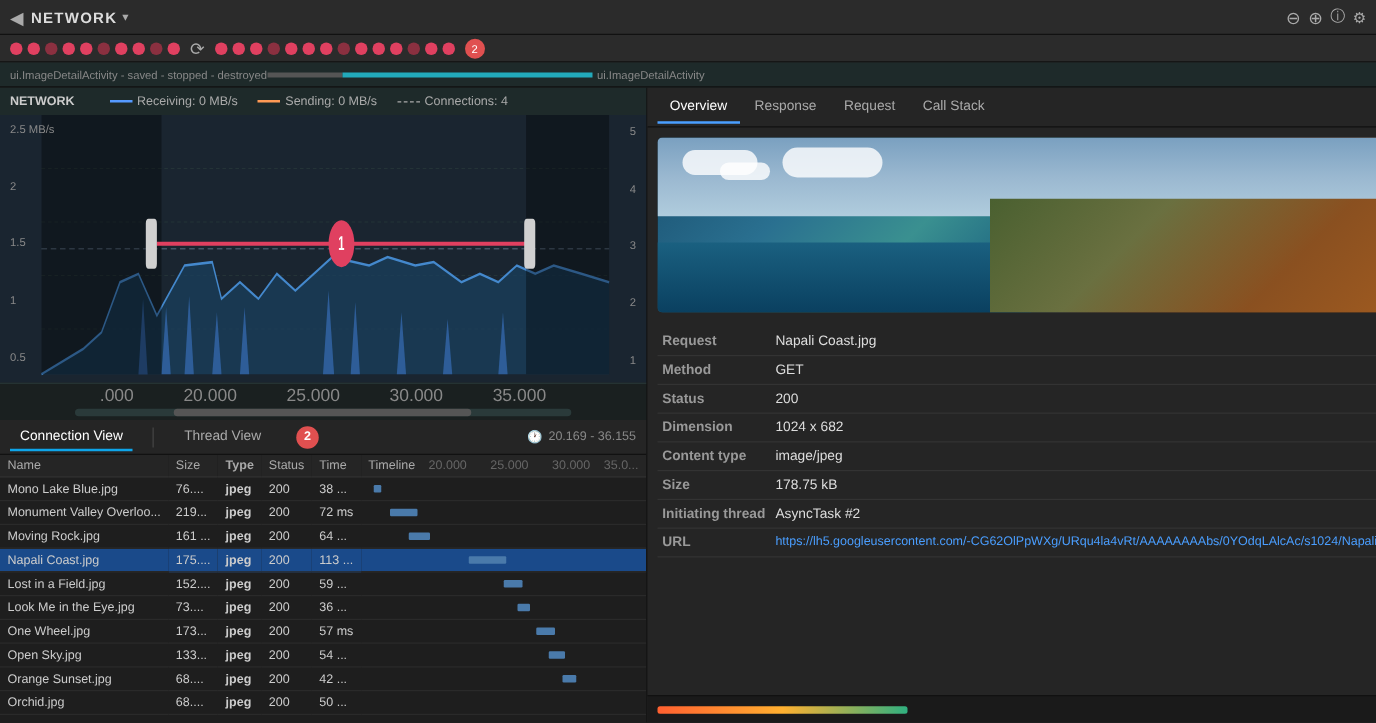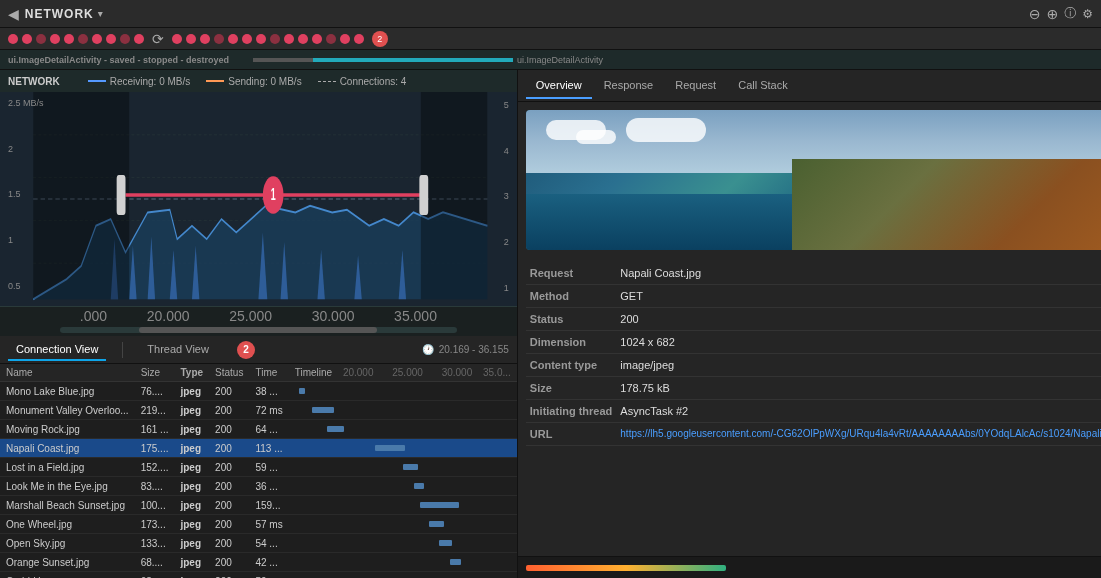--- a/index.html
+++ b/index.html
@@ -172,21 +172,21 @@
   <span class="dot active"></span>
   <span class="dot active"></span>
   <span class="dot active"></span>
   <span class="dot dim"></span>
   <span class="dot active"></span>
   <span class="dot active"></span>
   <div class="num-badge">2</div>
 </div>
 
 <div id="timeline-bar">
-  <span style="font-size:9px;color:#888;margin-right:24px;font-weight:bold;">ui.ImageDetailActivity - saved - stopped - destroyed</span>
+  <span style="font-size:9px;color:#888;margin-right:0;">ui.ImageDetailActivity - saved - stopped - destroyed</span>
   <span class="timeline-segment tl-gray" style="width:60px;"></span>
   <span class="timeline-segment tl-teal" style="width:200px;"></span>
   <span style="font-size:9px;color:#888;margin-left:4px;">ui.ImageDetailActivity</span>
 </div>
 
 <div id="main">
 
   <div id="left-panel">
 
     <div id="chart-header">
@@ -361,39 +361,27 @@
     <td class="col-status">200</td>
     <td class="col-time">59 ...</td>
     <td class="col-timeline">
       <div class="timeline-bar-row">
         <div class="timeline-bar-item" style="left:50%;width:7%;"></div>
       </div>
     </td>
   </tr>
             <tr>
     <td class="col-name">Look Me in the Eye.jpg</td>
-    <td class="col-size">83....</td>
+    <td class="col-size">73....</td>
     <td class="col-type">jpeg</td>
     <td class="col-status">200</td>
     <td class="col-time">36 ...</td>
     <td class="col-timeline">
       <div class="timeline-bar-row">
         <div class="timeline-bar-item" style="left:55.00000000000001%;width:5%;"></div>
-      </div>
-    </td>
-  </tr>
-            <tr>
-    <td class="col-name">Marshall Beach Sunset.jpg</td>
-    <td class="col-size">100...</td>
-    <td class="col-type">jpeg</td>
-    <td class="col-status">200</td>
-    <td class="col-time">159...</td>
-    <td class="col-timeline">
-      <div class="timeline-bar-row">
-        <div class="timeline-bar-item" style="left:57.99999999999999%;width:18%;"></div>
       </div>
     </td>
   </tr>
             <tr>
     <td class="col-name">One Wheel.jpg</td>
     <td class="col-size">173...</td>
     <td class="col-type">jpeg</td>
     <td class="col-status">200</td>
     <td class="col-time">57 ms</td>
     <td class="col-timeline">

